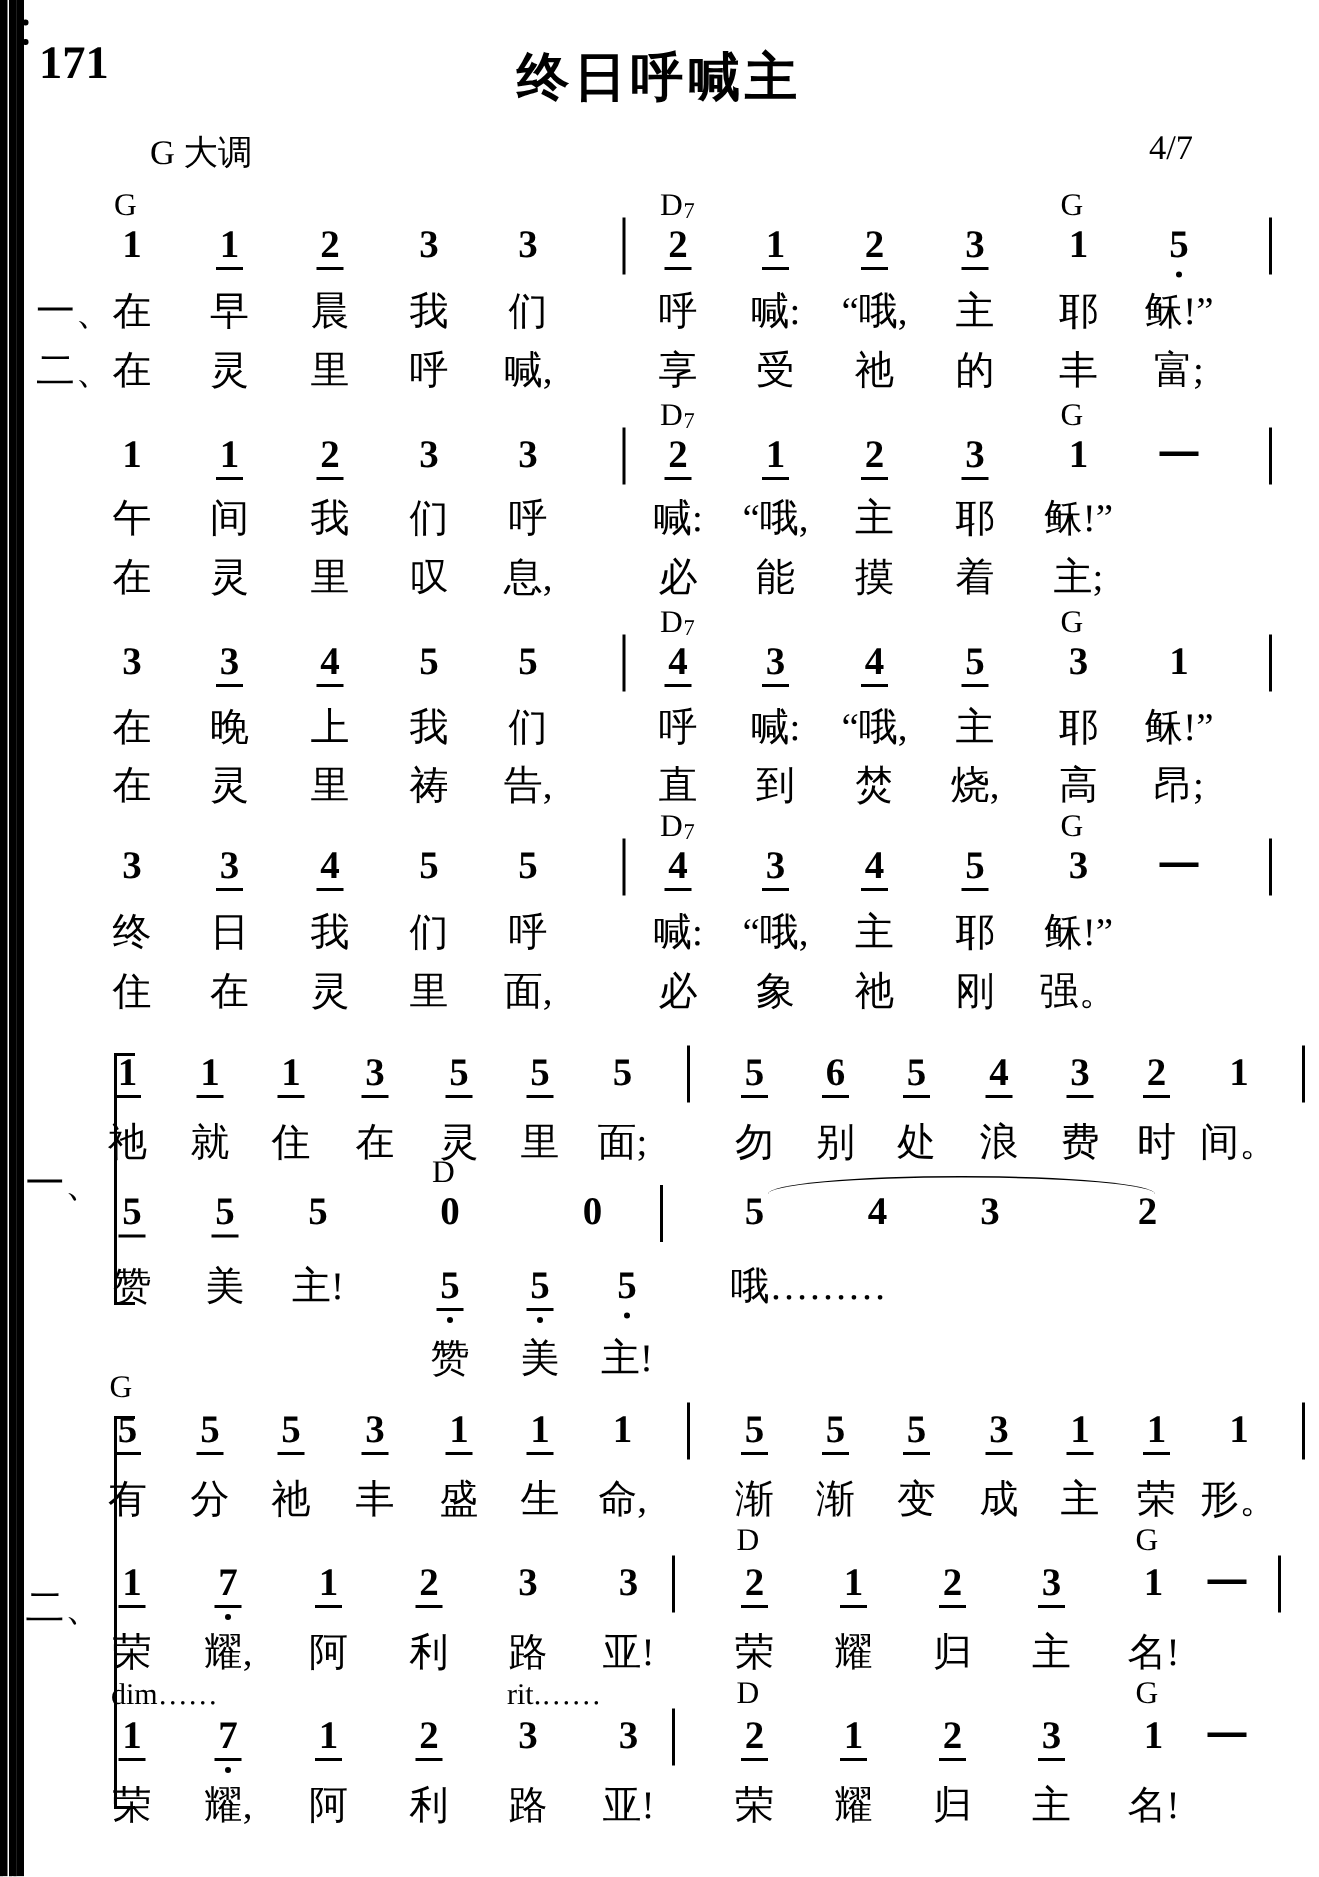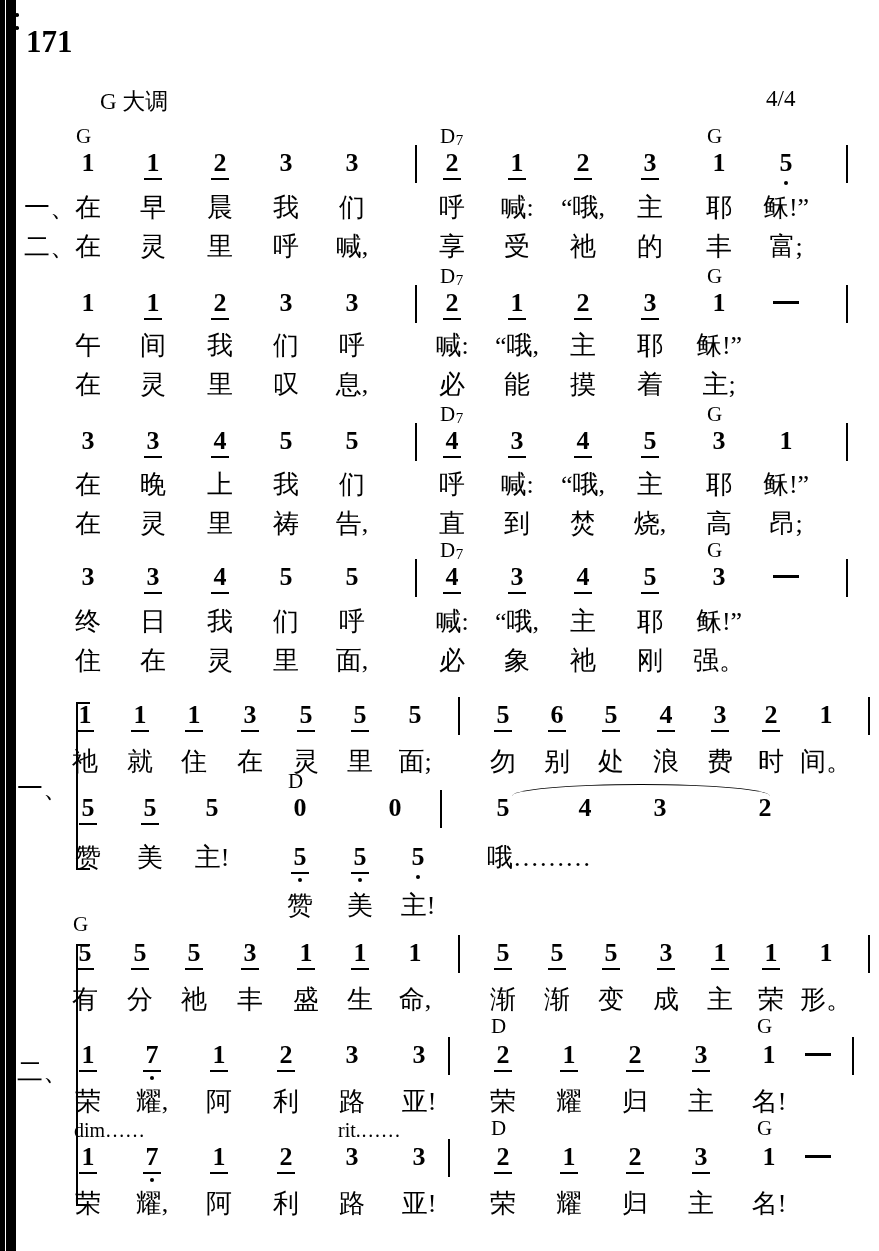--- a/index.html
+++ b/index.html
@@ -27,22 +27,23 @@
   .slur{position:absolute;border-top:1.7px solid #000;border-radius:140px 140px 0 0/13px 13px 0 0;}
   .vline{position:absolute;width:1.8px;background:#000;}
   .tick{position:absolute;height:1.8px;width:14px;background:#000;}
   .blabel{position:absolute;font-size:26px;line-height:30px;width:60px;text-align:center;}
 </style>
 </head>
 <body>
 
 <div class="page">
   <div class="hymn-number">171</div>
+  <div class="title">终日呼喊主</div>
   <div class="key">G 大调</div>
-  <div class="time">4/4</div>
+  <div class="time">4/7</div>
   <div class="sheet" id="sheet">
       <div class="rb" style="left: 52px; top: 140px; width: 20px; height: 48px;">
         <div class="thick" style="left: 0px;"></div>
         <div class="thin" style="left: 9px;"></div>
         <div class="rdot" style="left: 15px; top: 13px;"></div>
         <div class="rdot" style="left: 15px; top: 26px;"></div>
       </div>
       <div class="note" style="left: 72px; top: 148px;"><span>1</span></div>
       <div class="note" style="left: 137px; top: 148px;"><span>1</span><div class="ul"></div></div>
       <div class="note" style="left: 204px; top: 148px;"><span>2</span><div class="ul"></div></div>

